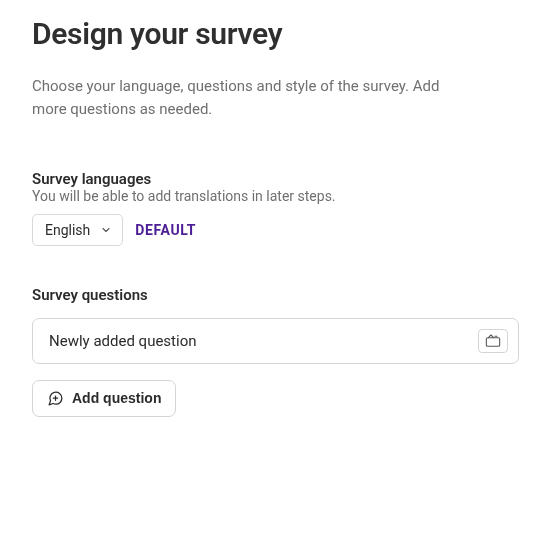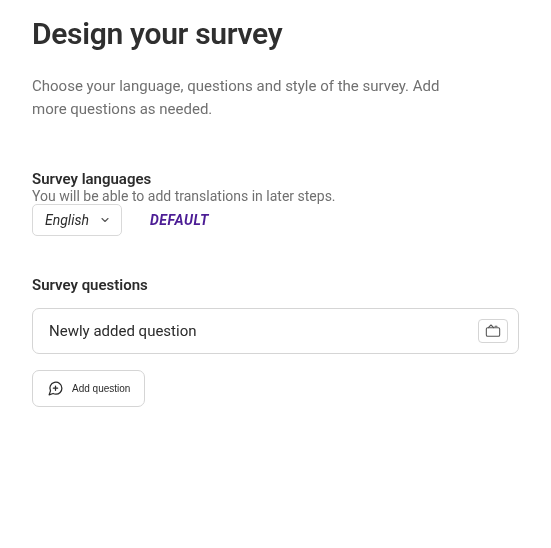--- a/index.html
+++ b/index.html
@@ -26,28 +26,27 @@
     max-width: 420px;
   }
   .section-label {
     font-size: 15px;
     font-weight: 600;
     color: #2b2b2b;
   }
   .section-hint {
     font-size: 14px;
     color: #707070;
-    margin-bottom: 0;
+    margin-bottom: 10px;
   }
   .lang-row {
     display: flex;
     align-items: center;
-    gap: 28px;
+    gap: 12px;
     margin-bottom: 10px;
-    font-style: italic;
   }
   .select-box {
     display: inline-flex;
     align-items: center;
     gap: 10px;
     border: 1px solid #d9d9d9;
     border-radius: 5px;
     padding: 7px 10px 7px 12px;
     font-size: 14px;
     color: #2b2b2b;
@@ -100,22 +99,22 @@
     gap: 12px;
     margin-top: 16px;
   }
   .btn {
     display: inline-flex;
     align-items: center;
     gap: 8px;
     border: 1px solid #d5d5d5;
     border-radius: 7px;
     padding: 9px 14px;
-    font-size: 10px;
-    font-weight: 400;
+    font-size: 14px;
+    font-weight: 700;
     color: #2b2b2b;
     background: #fff;
     cursor: pointer;
   }
   .btn.pink {
     background: #fbeef3;
     border-color: #f3dbe5;
   }
   .btn svg { display:block; }
 </style>

